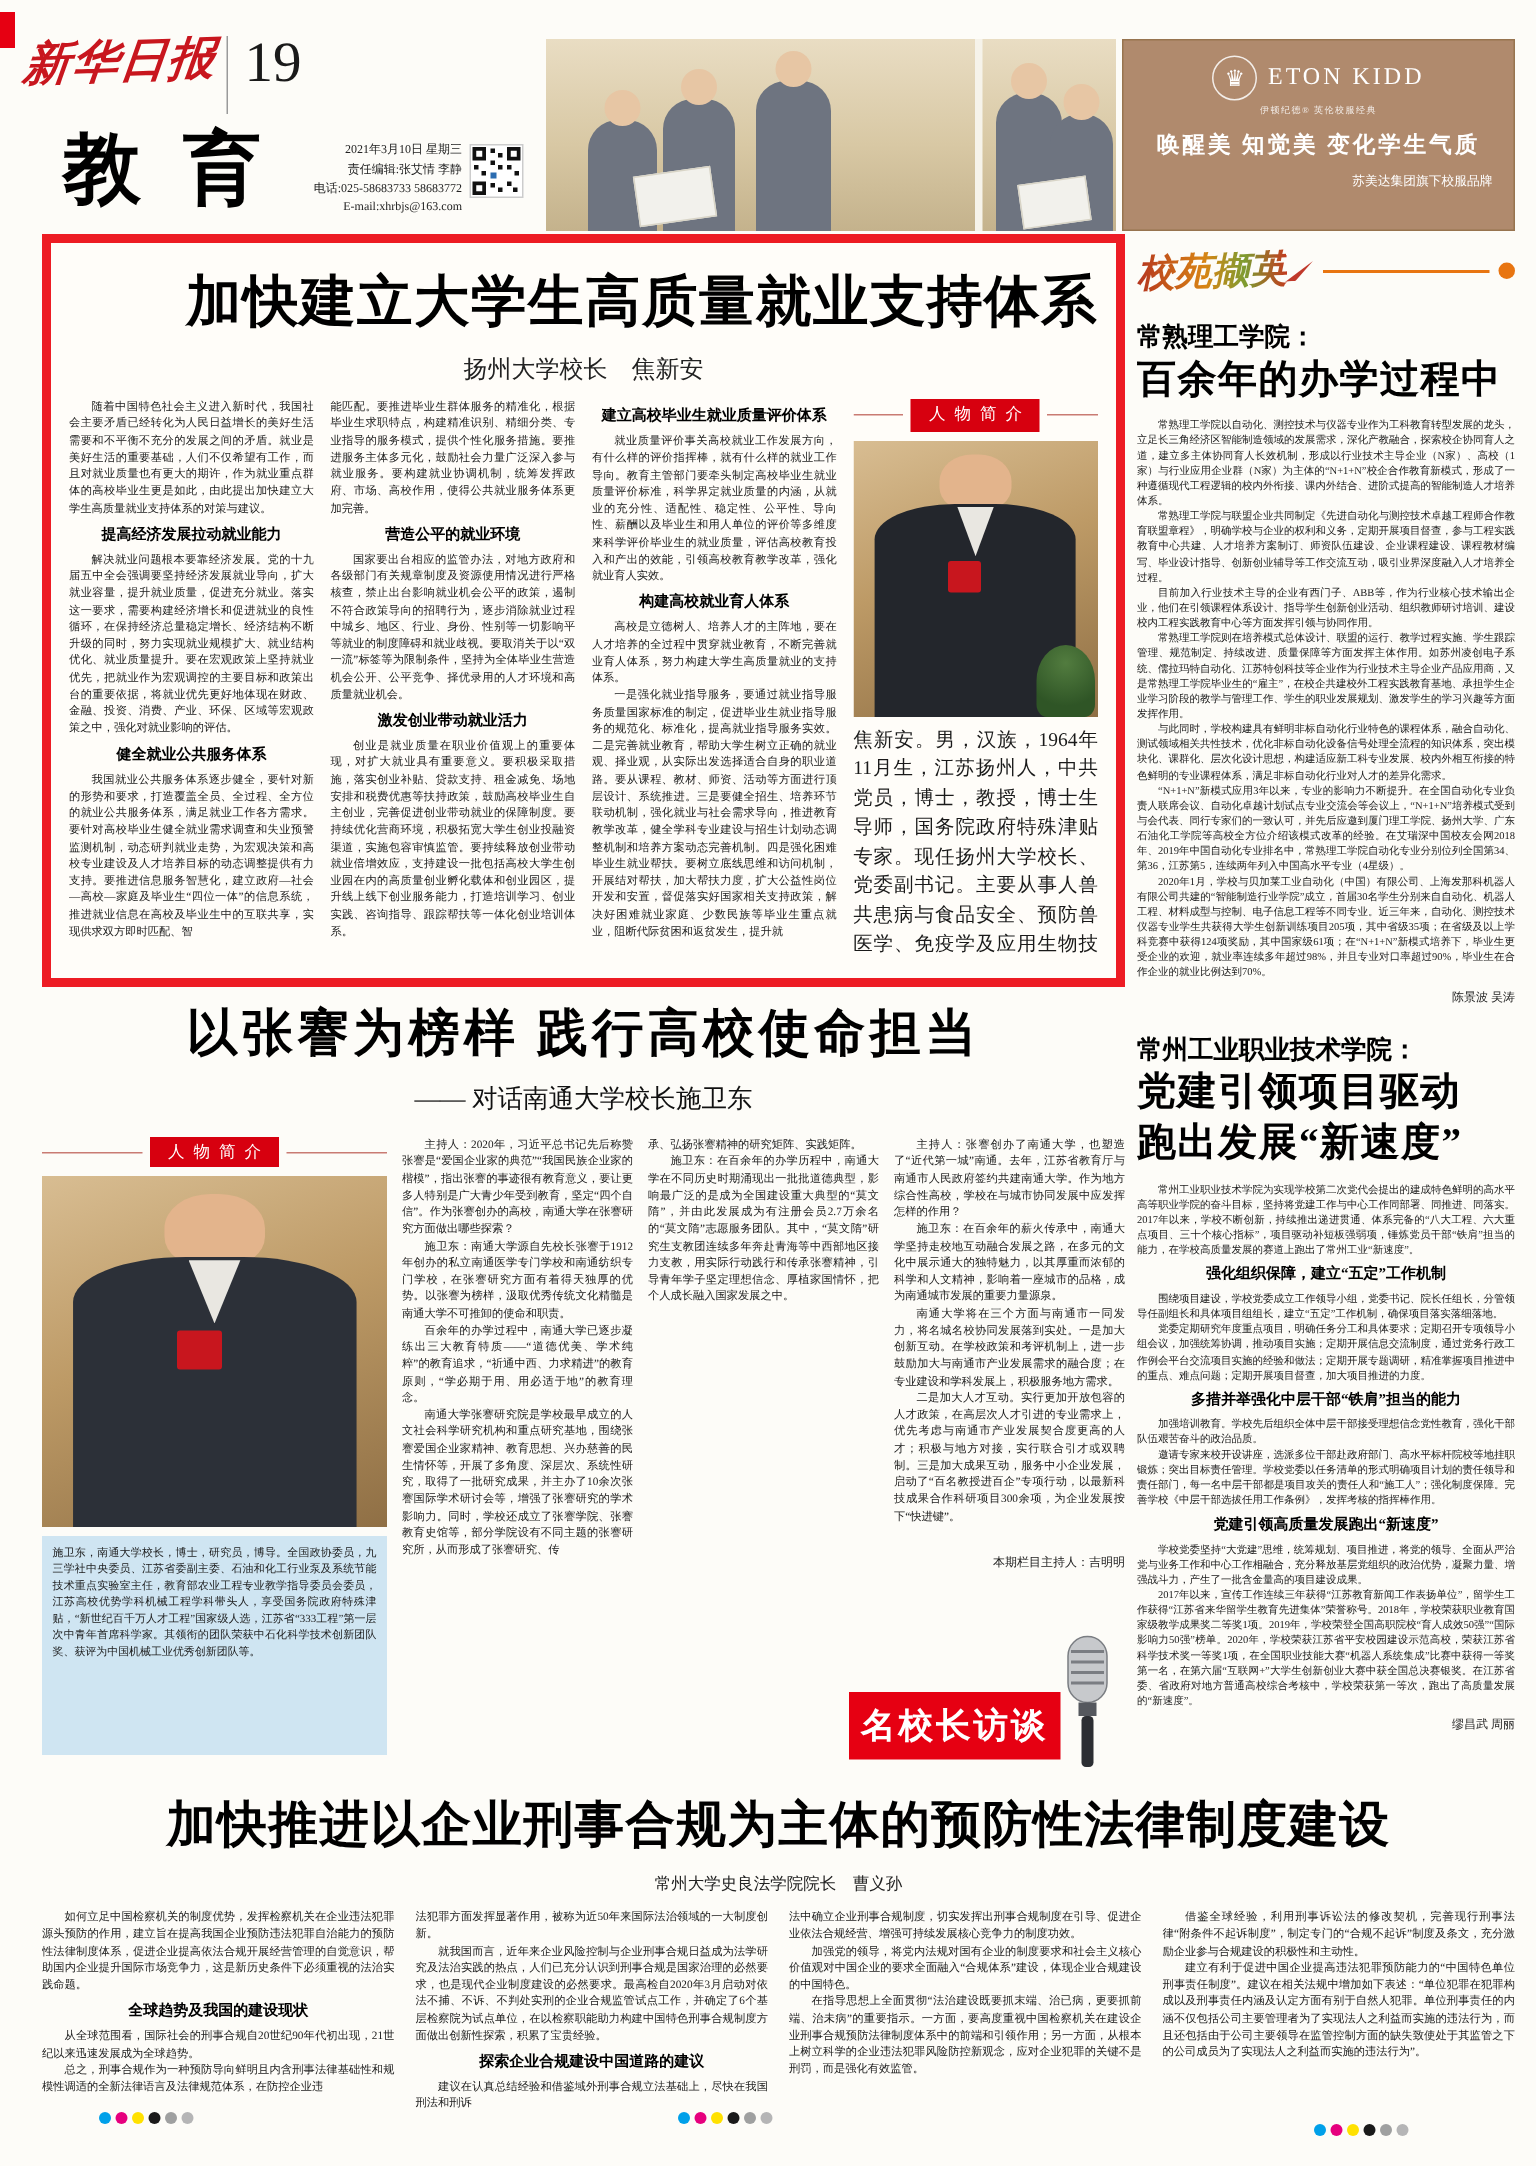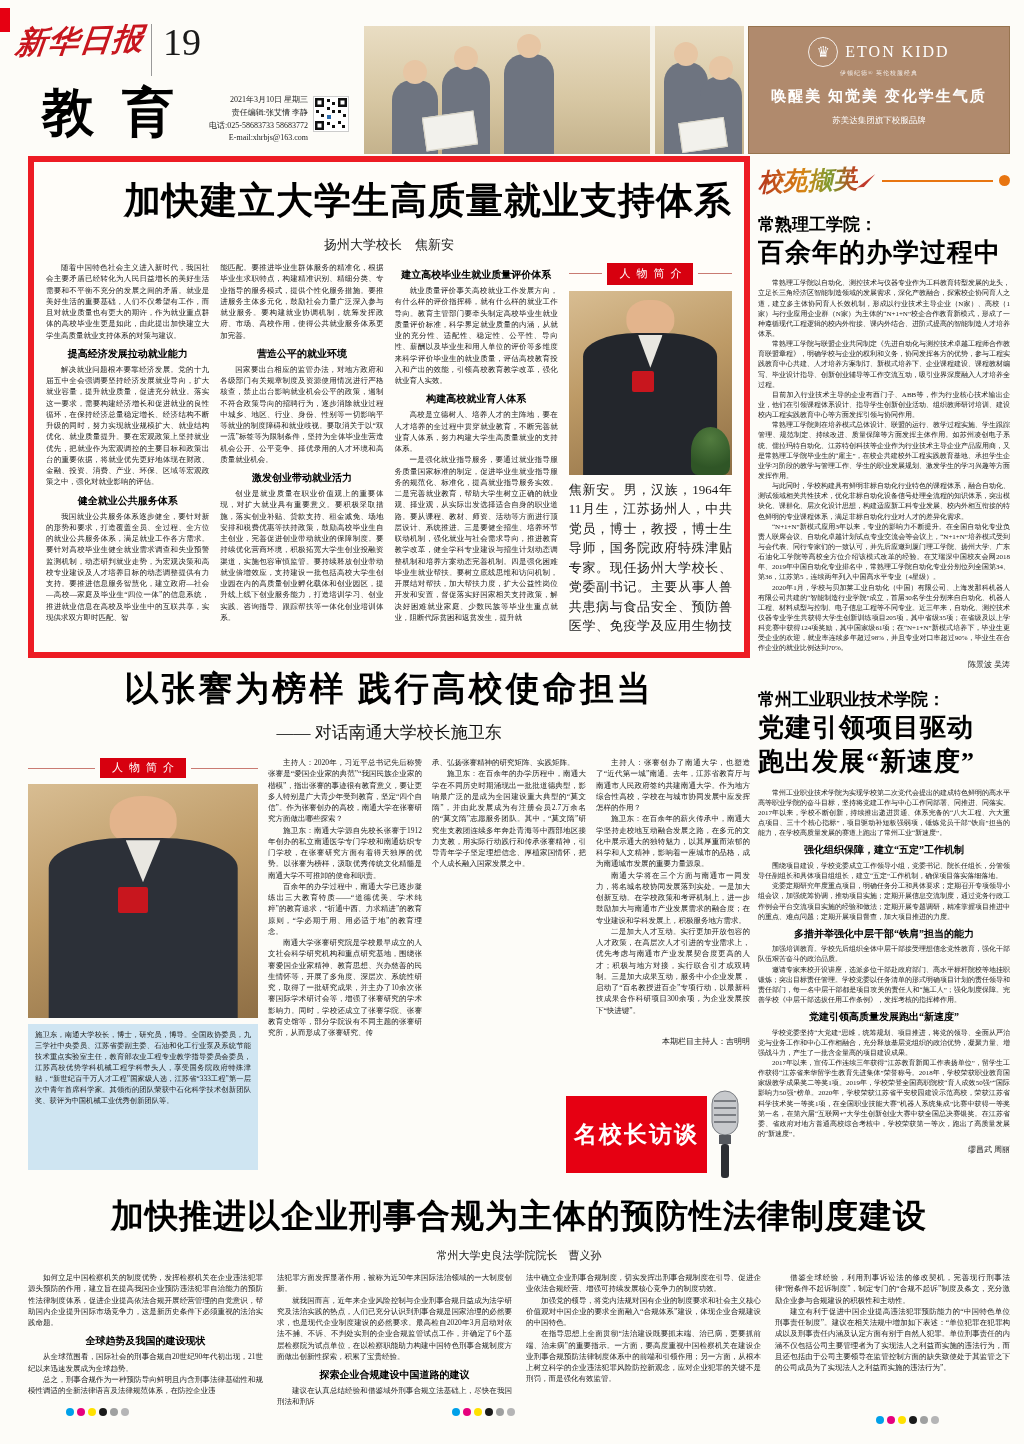--- a/index.html
+++ b/index.html
@@ -27,21 +27,21 @@
   .paper { position:absolute; background:#f2f1ec; border:1px solid #d8d4c6; transform:rotate(-8deg); }
 
   .ad { left:748px; top:26px; width:262px; height:128px; background:#b08a6d; border:1px solid #97744f;
     color:#fff; padding-top:10px; }
   .ad-logo-row { display:flex; justify-content:center; align-items:center; gap:7px; }
   .crown-badge { width:30px; height:30px; border:1px solid rgba(255,255,255,.85); border-radius:50%;
     display:flex; align-items:center; justify-content:center; font-size:15px; color:#fff; }
   .ad-brand { font-size:16px; letter-spacing:2px; }
   .ad-sub { text-align:center; font-size:6px; opacity:.85; margin-top:2px; letter-spacing:1px; }
   .ad-tagline { text-align:center; font-size:15px; font-weight:700; margin-top:9px; letter-spacing:2px; }
-  .ad-footer { text-align:center; font-size:8.5px; margin-top:9px; }
+  .ad-footer { text-align:right; font-size:8.5px; margin-top:9px; padding-right:14px; }
 
   
   .para { text-indent:2em; text-align:justify; }
   .para.noindent { text-indent:0; }
   .subhead { font-weight:700; text-align:center; margin:5px 0 3px; font-size:10px; color:#000; }
   .sign { text-align:right; font-size:8px; margin-top:5px; }
   .plabel-row { display:flex; align-items:center; gap:5px; margin:1px 0 6px; }
   .pline { flex:1; height:1px; background:#c97b73; }
   .plabel { background:#d7000f; color:#fff; font-size:11px; letter-spacing:6px; padding:2px 6px 3px 12px; white-space:nowrap; }
   .pbio { font-size:13px; line-height:1.5; text-align:justify; margin-top:5px; color:#1a1a1a; }
@@ -54,21 +54,21 @@
   .photo .shirt { position:absolute; left:50%; transform:translateX(-50%); top:24%; width:15%; height:18%;
     background:#e9e7e1; clip-path:polygon(0 0,100% 0,50% 100%); }
   .photo .chestbadge { position:absolute; left:39%; top:44%; width:13%; height:11%; background:#c8161e; border-radius:2px; }
   .photo .plant { position:absolute; right:1%; bottom:0; width:24%; height:26%;
     background:radial-gradient(circle at 50% 25%, #527c3f 0%, #2f5526 70%); border-radius:50% 50% 18% 18%; }
 
   
   .main-box { left:28px; top:156px; width:722px; height:502px; border:6px solid #ed1c24;
     background:#fffdf9; padding:6px 12px; }
   .main-headline { text-align:right; font-size:37px; font-weight:700; letter-spacing:1px; margin-top:8px; color:#000; }
-  .main-byline { text-align:center; font-size:13px; margin:10px 0 8px; color:#222; }
+  .main-byline { text-align:center; font-size:16px; margin:10px 0 8px; color:#222; }
   .main-body { display:flex; gap:11px; height:372px; overflow:hidden; }
   .mcol { flex:1; font-size:7.5px; line-height:1.5; color:#1a1a1a; overflow:hidden; }
   .photo1 { height:184px; }
 
   
   .right-col { left:758px; top:164px; width:252px; height:1272px; overflow:hidden; }
   .flag-row { display:flex; align-items:center; gap:6px; }
   .flag-text { font-size:25px; font-weight:700; font-style:italic; white-space:nowrap;
     background:linear-gradient(90deg,#b5351f 0%,#d88414 45%,#7d9c31 72%,#c23a1e 100%);
     -webkit-background-clip:text; background-clip:text; color:transparent; transform:rotate(-2deg); }
@@ -88,21 +88,21 @@
   .mid-body { display:flex; gap:10px; margin-top:13px; height:428px; overflow:hidden; position:relative; }
   .mid-profile { width:230px; flex:none; }
   .photo2 { height:234px; }
   .pbio2 { background:#cfe5f2; padding:6px 7px; font-size:7.3px; line-height:1.5; text-align:justify;
     margin-top:6px; height:146px; overflow:hidden; color:#1a1a1a; }
   .midcol { flex:1; font-size:7.5px; line-height:1.5; color:#1a1a1a; overflow:hidden; }
   .midcol.last { padding-bottom:100px; }
   .host-note { font-size:8px; font-weight:400; text-align:right; margin-top:20px; }
   .badge-wrap { position:absolute; right:2px; bottom:0; width:182px; height:92px; }
   .badge-red { position:absolute; left:0; bottom:12px; background:#e60012; color:#fff; font-size:23px;
-    font-weight:700; letter-spacing:2px; padding:23px 8px; white-space:nowrap; }
+    font-weight:700; letter-spacing:2px; padding:7px 8px; white-space:nowrap; }
   .mic { position:absolute; right:0; top:-4px; }
 
   
   .bot { left:28px; top:1194px; width:982px; }
   .bot-headline { text-align:center; font-size:33px; font-weight:700; letter-spacing:1px; color:#000; }
   .bot-byline { text-align:center; font-size:11px; margin:9px 0 9px; color:#222; }
   .bot-body { display:flex; gap:14px; height:158px; overflow:hidden; }
   .bcol { flex:1; font-size:7.5px; line-height:1.5; color:#1a1a1a; overflow:hidden; }
 
   .dots { position:absolute; display:flex; gap:3px; }
@@ -221,21 +221,21 @@
       <span class="flag-swoosh"></span>
       <span class="flag-line"></span>
       <span class="flag-dot"></span>
     </div>
 
     <div>
       <div class="r-org">常熟理工学院：</div>
       <div class="r-title">百余年的办学过程中</div>
       <div class="r-body">
           <p class="para">常熟理工学院以自动化、测控技术与仪器专业作为工科教育转型发展的龙头，立足长三角经济区智能制造领域的发展需求，深化产教融合，探索校企协同育人之道，建立多主体协同育人长效机制，形成以行业技术主导企业（N家）、高校（1家）与行业应用企业群（N家）为主体的“N+1+N”校企合作教育新模式，形成了一种遵循现代工程逻辑的校内外衔接、课内外结合、进阶式提高的智能制造人才培养体系。</p>
-          <p class="para">常熟理工学院与联盟企业共同制定《先进自动化与测控技术卓越工程师合作教育联盟章程》，明确学校与企业的权利和义务，协同发挥各方的优势，参与工程实践教育中心共建、人才培养方案制订、新模式培养下、企业课程建设、课程教材编写、毕业设计指导、创新创业辅导等工作交流互动，吸引业界深度融入人才培养全过程。</p>
+          <p class="para">常熟理工学院与联盟企业共同制定《先进自动化与测控技术卓越工程师合作教育联盟章程》，明确学校与企业的权利和义务，定期开展项目督查，参与工程实践教育中心共建、人才培养方案制订、师资队伍建设、企业课程建设、课程教材编写、毕业设计指导、创新创业辅导等工作交流互动，吸引业界深度融入人才培养全过程。</p>
           <p class="para">目前加入行业技术主导的企业有西门子、ABB等，作为行业核心技术输出企业，他们在引领课程体系设计、指导学生创新创业活动、组织教师研讨培训、建设校内工程实践教育中心等方面发挥引领与协同作用。</p>
           <p class="para">常熟理工学院则在培养模式总体设计、联盟的运行、教学过程实施、学生跟踪管理、规范制定、持续改进、质量保障等方面发挥主体作用。如苏州凌创电子系统、儒拉玛特自动化、江苏特创科技等企业作为行业技术主导企业产品应用商，又是常熟理工学院毕业生的“雇主”，在校企共建校外工程实践教育基地、承担学生企业学习阶段的教学与管理工作、学生的职业发展规划、激发学生的学习兴趣等方面发挥作用。</p>
           <p class="para">与此同时，学校构建具有鲜明非标自动化行业特色的课程体系，融合自动化、测试领域相关共性技术，优化非标自动化设备信号处理全流程的知识体系，突出模块化、课群化、层次化设计思想，构建适应新工科专业发展、校内外相互衔接的特色鲜明的专业课程体系，满足非标自动化行业对人才的差异化需求。</p>
           <p class="para">“N+1+N”新模式应用3年以来，专业的影响力不断提升。在全国自动化专业负责人联席会议、自动化卓越计划试点专业交流会等会议上，“N+1+N”培养模式受到与会代表、同行专家们的一致认可，并先后应邀到厦门理工学院、扬州大学、广东石油化工学院等高校全方位介绍该模式改革的经验。在艾瑞深中国校友会网2018年、2019年中国自动化专业排名中，常熟理工学院自动化专业分别位列全国第34、第36，江苏第5，连续两年列入中国高水平专业（4星级）。</p>
           <p class="para">2020年1月，学校与贝加莱工业自动化（中国）有限公司、上海发那科机器人有限公司共建的“智能制造行业学院”成立，首届30名学生分别来自自动化、机器人工程、材料成型与控制、电子信息工程等不同专业。近三年来，自动化、测控技术仪器专业学生共获得大学生创新训练项目205项，其中省级35项；在省级及以上学科竞赛中获得124项奖励，其中国家级61项；在“N+1+N”新模式培养下，毕业生更受企业的欢迎，就业率连续多年超过98%，并且专业对口率超过90%，毕业生在合作企业的就业比例达到70%。</p>
           <p class="sign">陈景波 吴涛</p>
         </div>
     </div>
 
     <div class="r-art2">

